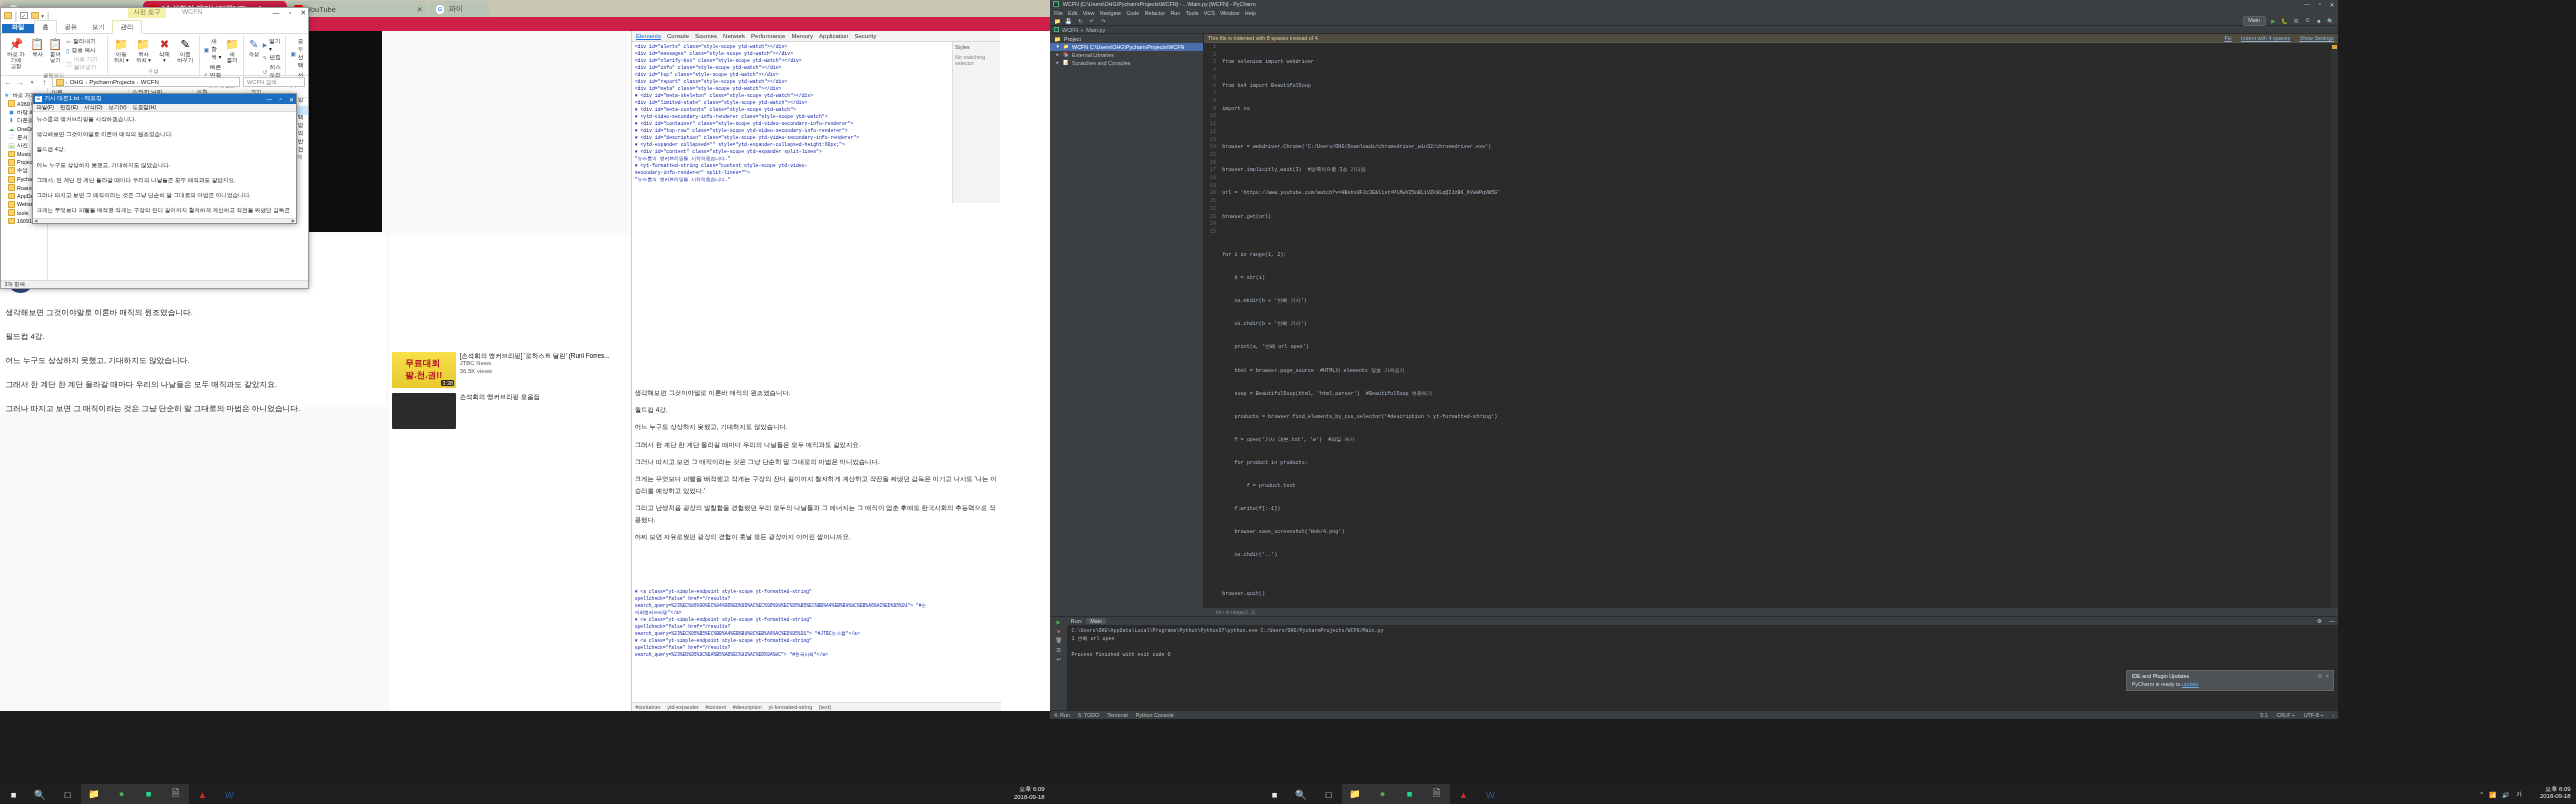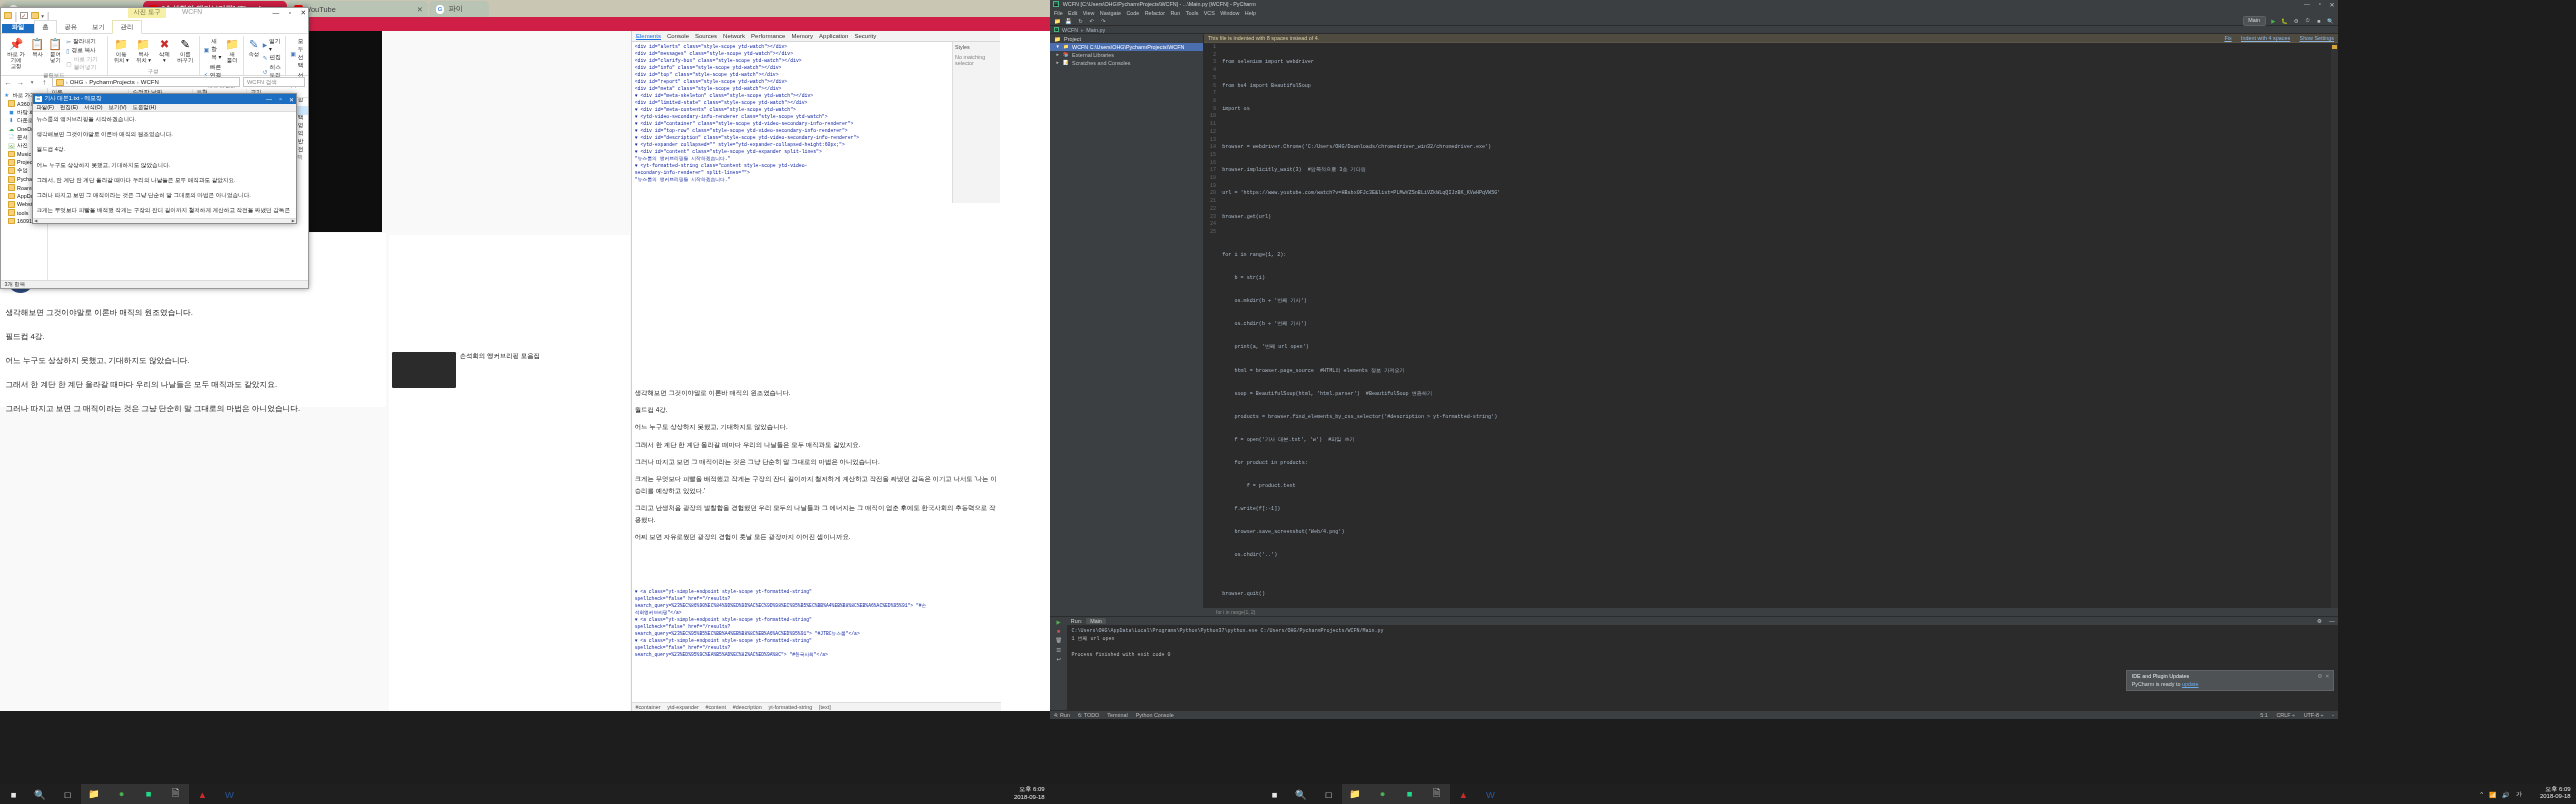--- a/index.html
+++ b/index.html
@@ -300,20 +300,31 @@
   <div class="abs" id="yt-text-col">
     <p>생각해보면 그것이야말로 이론바 매직의 원조였습니다.</p>
     <p>필드컵 4강.</p>
     <p>어느 누구도 상상하지 못했고, 기대하지도 않았습니다.</p>
     <p>그래서 한 계단 한 계단 올라갈 때마다 우리의 나날들은 모두 매직과도 같았지요.</p>
     <p>그러나 따지고 보면 그 매직이라는 것은 그냥 단순히 말 그대로의 마법은 아니었습니다.</p>
   </div>
 
   <div class="abs" id="yt-sidebar">
     <div style="height:114px"></div>
+    <div class="yt-thumb-row">
+      <div class="yt-thumb promo-yellow">
+        <div class="big">무료대회<br>팔.천.권!!</div>
+        <div class="dur">3:38</div>
+      </div>
+      <div class="yt-thumb-info">
+        <div>[손석희의 앵커브리핑] '로하스트 달린' (Runl Forres...</div>
+        <div class="ch">JTBC News</div>
+        <div class="ch">36.5K views</div>
+      </div>
+    </div>
     <div class="yt-thumb-row">
       <div class="yt-thumb" style="background:#2b2b2b"></div>
       <div class="yt-thumb-info">
         <div>손석희의 앵커브리핑 모음집</div>
       </div>
     </div>
   </div>
 
   <div class="abs" id="devtools">
     <div id="dt-toolbar">

